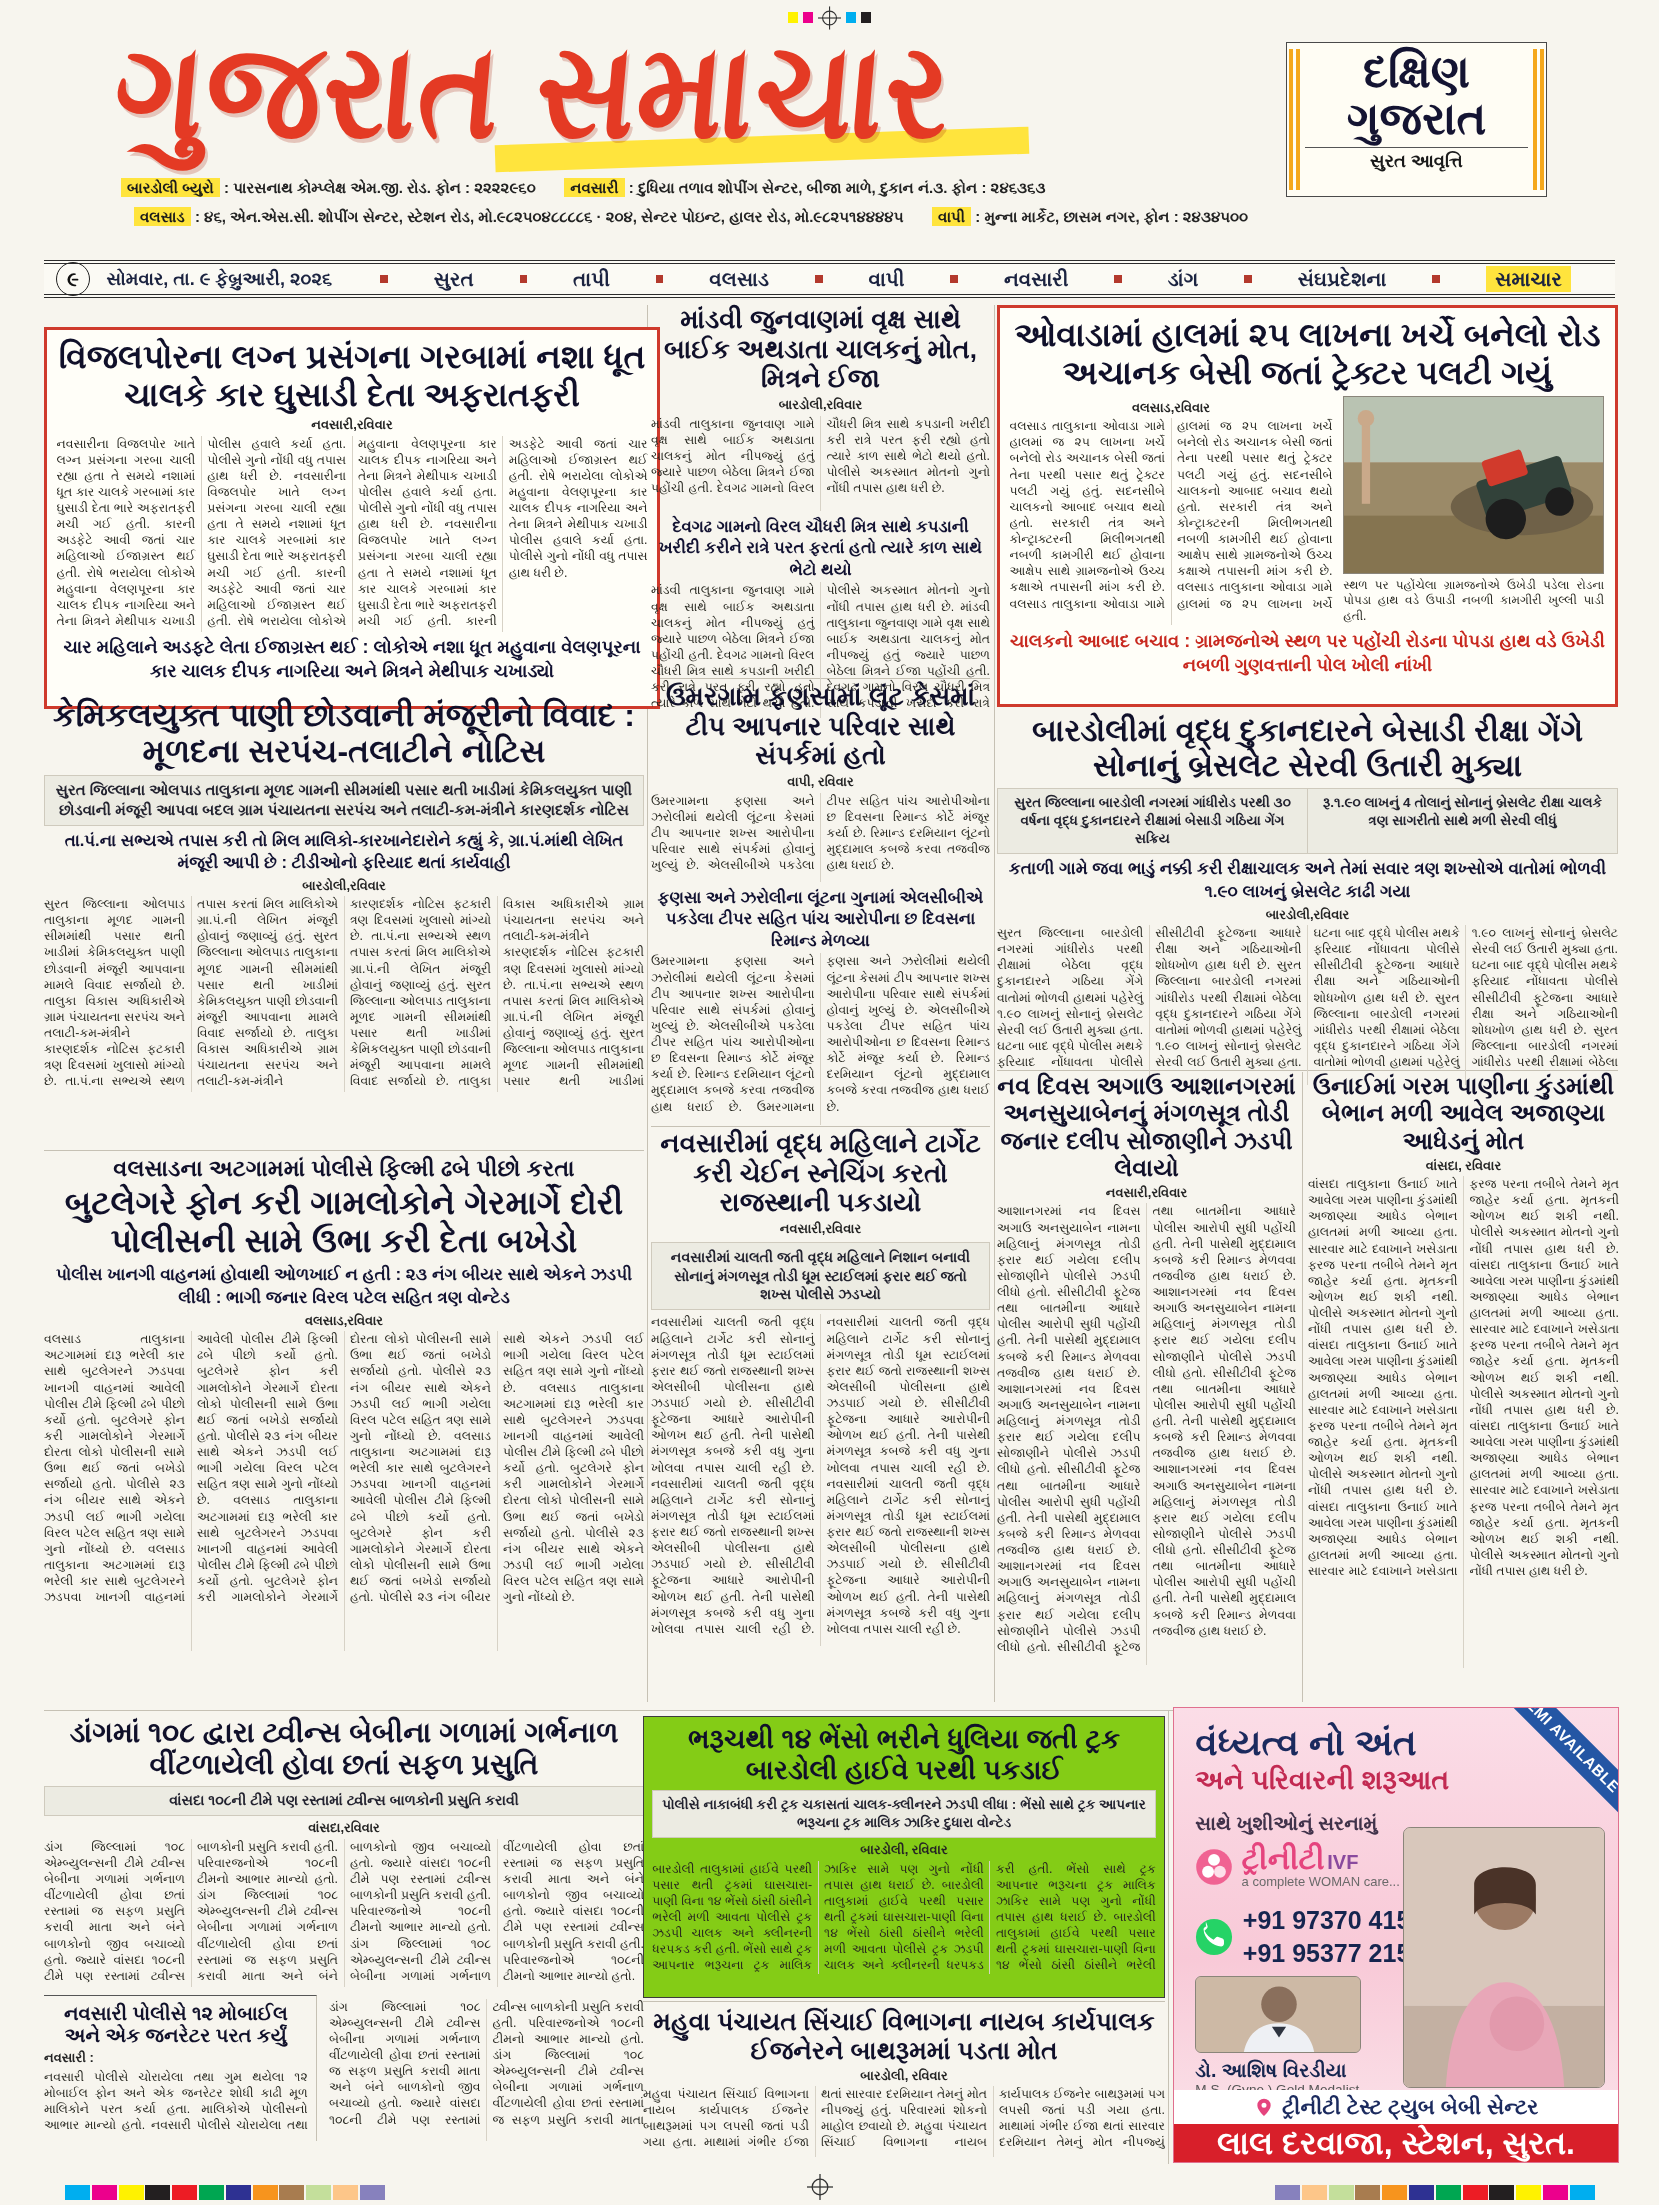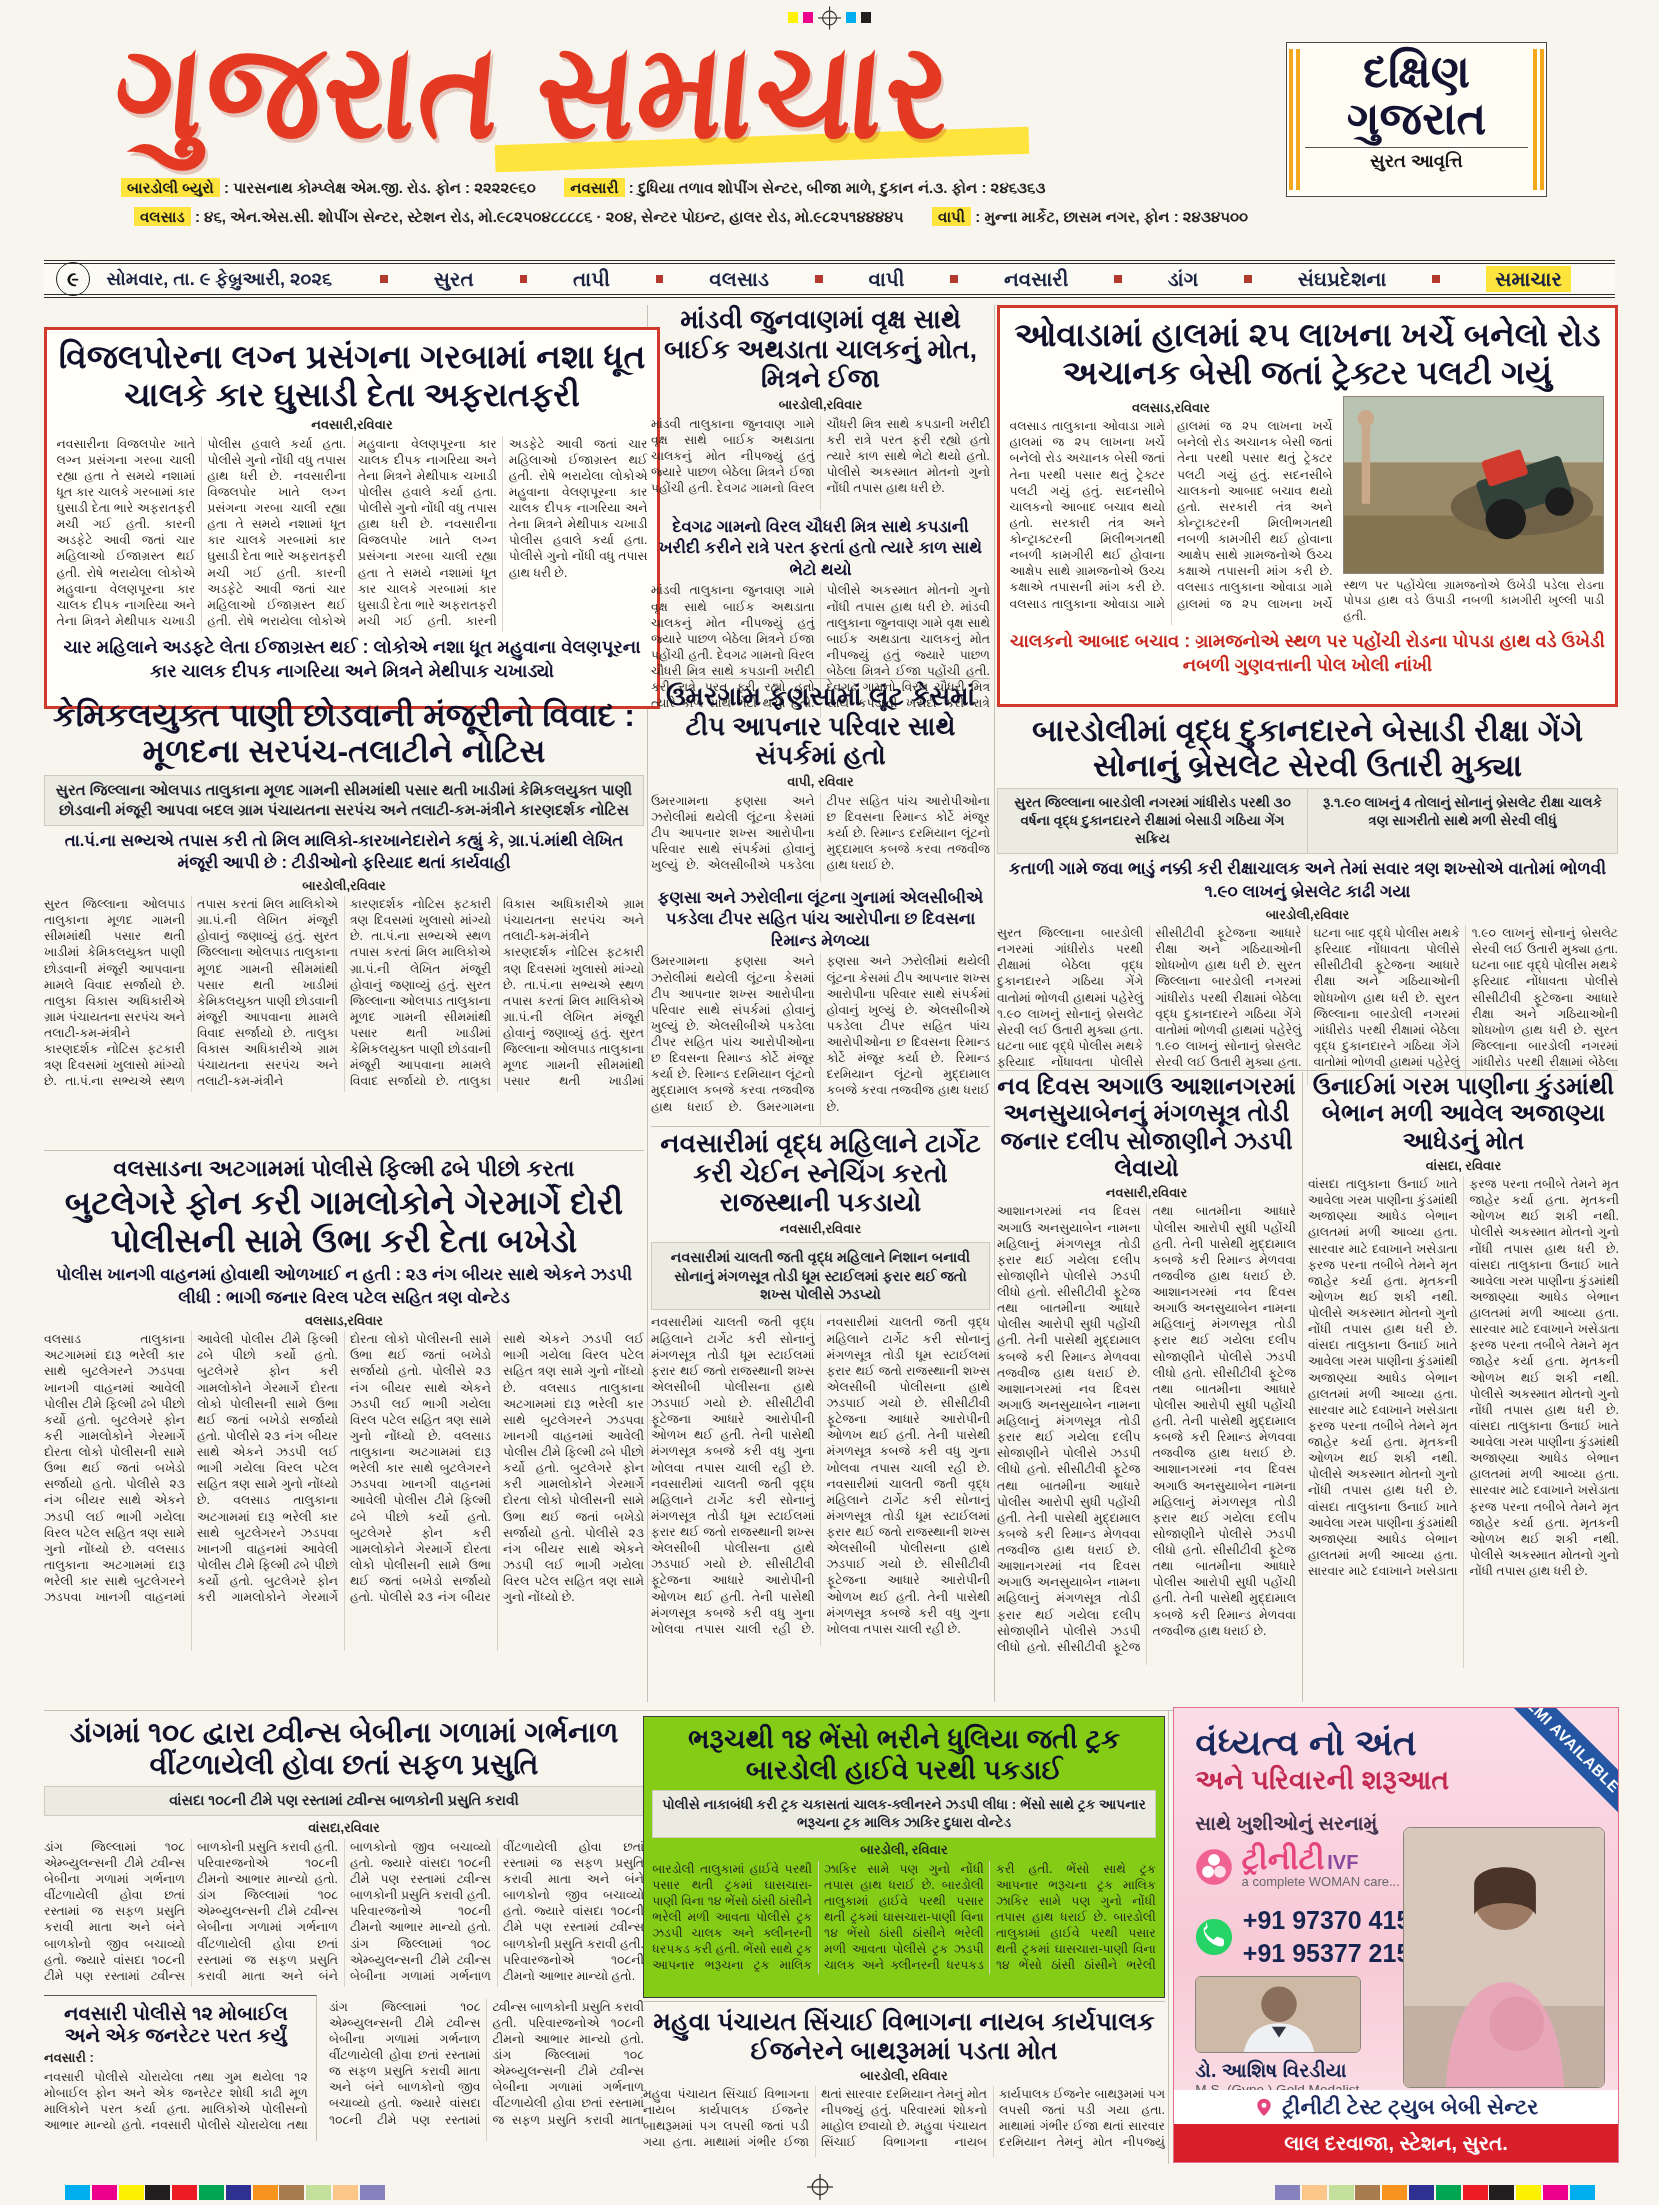--- a/index.html
+++ b/index.html
@@ -44,21 +44,21 @@
   .ad{border:1.8px solid #e0708e;background:linear-gradient(180deg,#fbdde7 0%,#f8c9d7 55%,#fbe6ec 100%);overflow:hidden;}
   .ad-ribbon{position:absolute;top:22.5px;right:-44px;width:178px;transform:rotate(45deg);background:#2456a4;color:#fff;font-weight:700;font-size:15.4px;text-align:center;padding:6px 0;letter-spacing:0.6px;}
   .ad-h1{font-size:36px;font-weight:700;color:#1b2a5e;line-height:1.1;}
   .ad-h2{font-size:27px;font-weight:700;color:#c22a52;line-height:1.15;}
   .ad-tag{font-size:19.6px;font-weight:700;color:#40324a;}
   .brand-name{font-size:30px;font-weight:700;color:#e5447e;line-height:1;}
   .brand-ivf{font-size:20px;font-weight:700;color:#8a4a9e;}
   .brand-tag{font-size:13px;color:#6a6a6a;}
   .phone{font-size:25px;font-weight:700;color:#15254f;line-height:1.3;white-space:nowrap;}
   .ad-center{background:#fff;display:flex;align-items:center;justify-content:center;gap:8.3px;font-size:21.3px;font-weight:700;color:#1b2a5e;}
-  .ad-addr{background:#d81f2a;color:#fff;display:flex;align-items:center;justify-content:center;font-size:20px;font-weight:700;}
+  .ad-addr{background:#d81f2a;color:#fff;display:flex;align-items:center;justify-content:center;font-size:32px;font-weight:700;}
   .doc-name{font-size:19.6px;font-weight:700;color:#15254f;}
   .doc-creds{font-size:13.6px;color:#555;}
   
   .colorbar{display:flex;gap:1.8px;}
   .colorbar i{display:block;width:25px;height:15.4px;}
 </style>
 </head>
 <body>
 
 <div class="abs" style="left:788px;top:4.7px;width:83px;height:26px;display:flex;align-items:center;gap:4.7px;">

